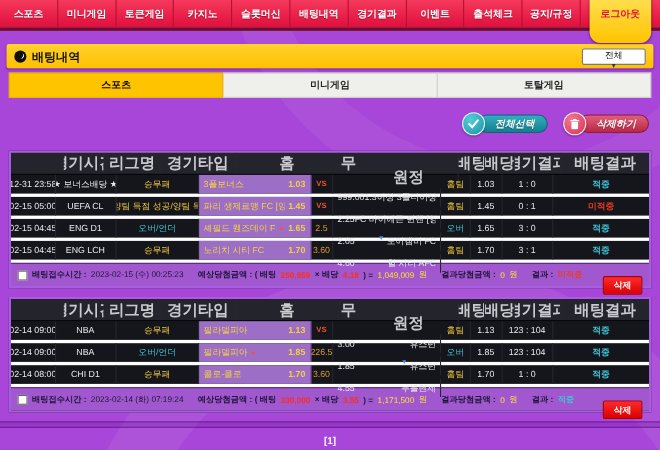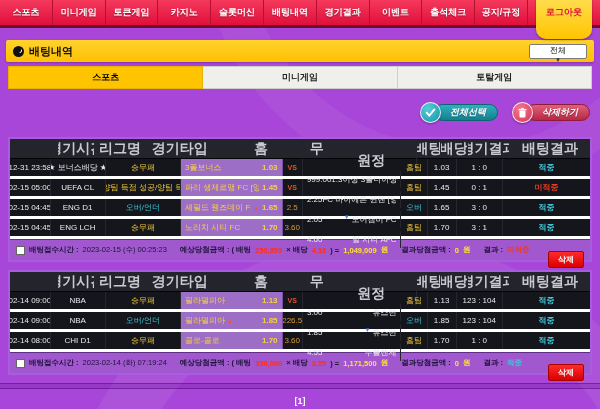--- a/index.html
+++ b/index.html
@@ -71,21 +71,21 @@
   .t-cyan{color:#3fc6d8;}
   .res-hit{color:#3fc6d8;font-weight:bold;}
   .res-miss{color:#f03a22;font-weight:bold;}
 
   
   .t-foot{display:flex;align-items:center;height:21px;background:#a158cf;padding:0 6px;font-size:7.5px;color:#1d1438;gap:4px;border-top:1px solid #5f2f86;}
   .chk{width:9px;height:9px;background:#fff;border:1px solid #666;flex:none;cursor:pointer;}
   .f-label{font-weight:bold;white-space:nowrap;}
   .f-val{white-space:nowrap;}
   .v-red{color:#ff2d1a;font-weight:bold;}
-  .v-yellow{color:#ffe32b;font-weight:bold;text-align:right;}
+  .v-yellow{color:#ffe32b;font-weight:normal;text-align:right;}
   .sp{margin-left:9px;}
   .del-btn{margin-left:auto;background:linear-gradient(#ff2b2b,#d90000);color:#fff;border:1px solid #a00;
     font-size:8px;font-weight:bold;padding:2px 9px;border-radius:2px;font-family:inherit;cursor:pointer;margin-top:19px;}
 
   .bottom-strip{height:6px;margin-top:4px;background:rgba(120,30,170,.35);
     border-top:1px solid rgba(80,10,120,.5);border-bottom:1px solid rgba(80,10,120,.5);}
   .pagination{text-align:center;color:#fff;font-size:9px;font-weight:bold;margin-top:7px;cursor:pointer;}
 </style>
 </head>
 <body>

